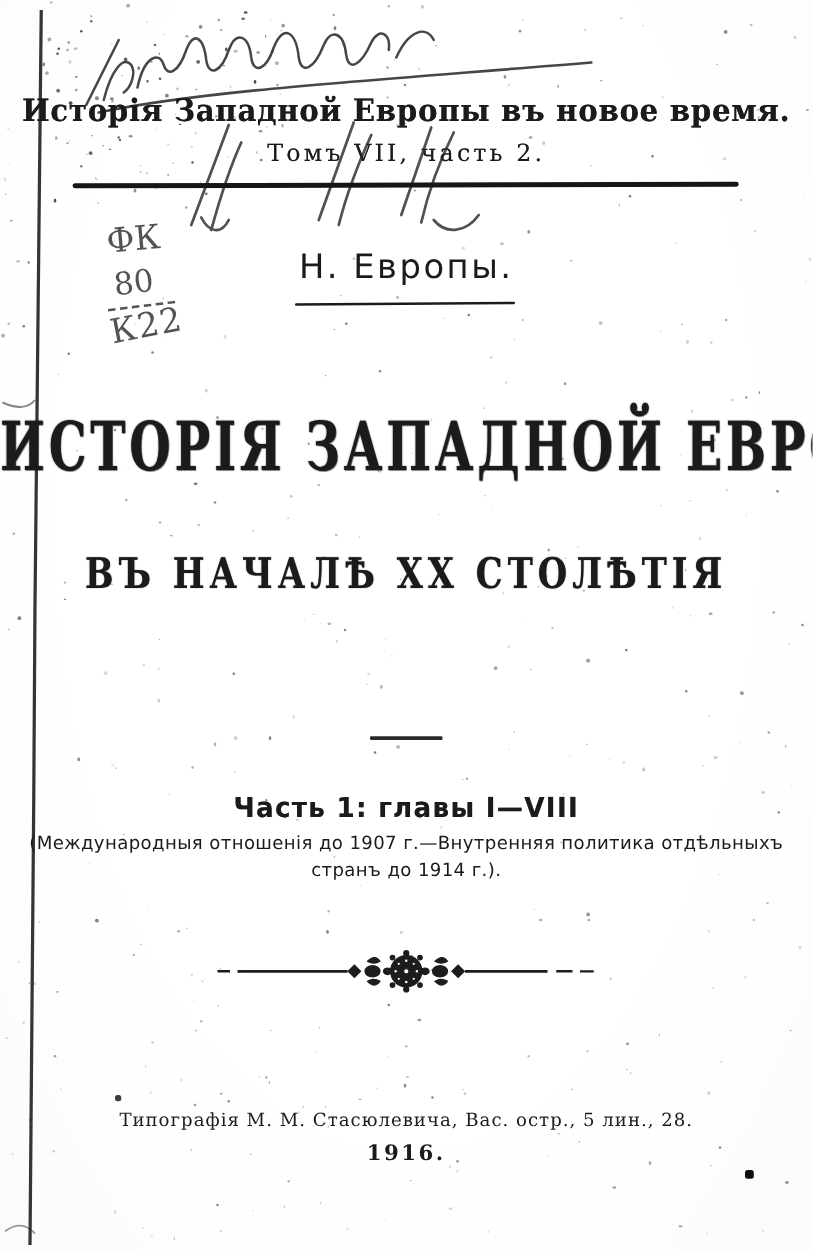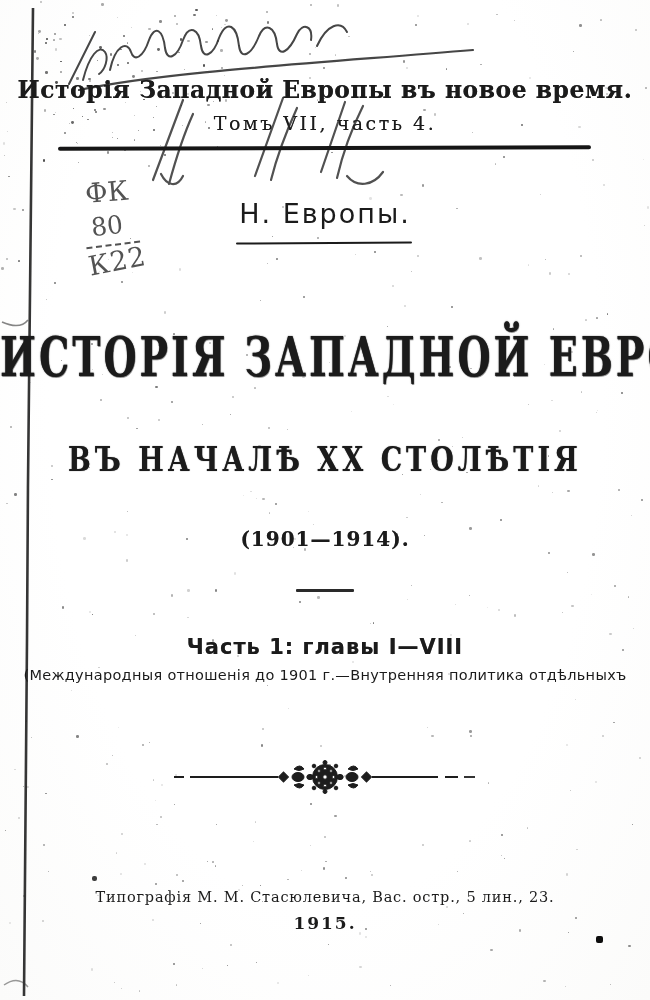--- a/index.html
+++ b/index.html
@@ -573,21 +573,21 @@
       <path d="M14 78 L 40 26"></path>
       <path d="M28 74 C 34 50, 44 38, 50 46 C 54 52, 50 64, 44 68"></path>
       <path d="M55 64 C 60 40, 72 34, 76 46 C 79 56, 88 52, 94 34 C 100 18, 108 24, 110 42 C 112 56, 122 52, 128 34 C 134 18, 144 22, 146 40 C 148 54, 158 50, 164 32 C 172 12, 182 20, 184 40 C 186 54, 196 50, 204 30 C 210 16, 220 20, 222 38 C 224 52, 234 46, 242 28 C 248 16, 258 20, 256 34"></path>
       <path d="M262 40 C 272 18, 286 14, 292 26"></path>
       <path d="M24 84 C 110 66, 250 58, 418 44" stroke-width="2.2"></path>
     </g>
   </svg>
 
   <div class="row series-title">Исторія Западной Европы въ новое время.</div>
 
-  <div class="row volume-line">Томъ VII, часть 4.</div>
+  <div class="row volume-line">Томъ VII, часть 2.</div>
 
   <svg class="strokes-svg" style="left:125px;top:92px" width="330" height="100" viewBox="0 0 330 100">
     <g stroke="#262626" stroke-width="2.2" fill="none" opacity="0.8" stroke-linecap="round">
       <path d="M28 88 L 58 8"></path>
       <path d="M44 92 C 50 70, 58 44, 68 22"></path>
       <path d="M36 82 C 42 94, 52 96, 58 84"></path>
       <path d="M130 84 L 158 6"></path>
       <path d="M146 88 C 152 64, 162 38, 172 16"></path>
       <path d="M196 80 L 220 10"></path>
       <path d="M212 86 C 218 60, 228 34, 238 14"></path>
@@ -603,26 +603,26 @@
     <span class="cn-rule"></span>
     <span class="cn3">К22</span>
   </div>
 
   <div class="row author-name">Н. Европы.</div>
   <div class="author-underline"></div>
 
   <div class="row main-title-1">ИСТОРІЯ ЗАПАДНОЙ ЕВРОПЫ</div>
   <div class="row main-title-2">ВЪ НАЧАЛѢ XX СТОЛѢТІЯ</div>
 
-  <div class="row date-range">(1901—1914).</div>
 
   <div class="short-rule"></div>
 
   <div class="row part-heading">Часть 1: главы I—VIII</div>
-  <div class="row scope-1">(Международныя отношенія до 1901 г.—Внутренняя политика отдѣльныхъ</div>
+  <div class="row scope-1">(Международныя отношенія до 1907 г.—Внутренняя политика отдѣльныхъ</div>
+  <div class="row scope-2">странъ до 1914 г.).</div>
 
   <div class="ornament-wrap">
     <svg width="310" height="40" viewBox="0 0 310 40">
       <g stroke="#1d1d1d" fill="#1d1d1d">
 
         <line x1="4" y1="20" x2="14" y2="20" stroke-width="2"></line>
         <line x1="20" y1="20" x2="108" y2="20" stroke-width="2.2"></line>
 
         <line x1="202" y1="20" x2="268" y2="20" stroke-width="2.2"></line>
         <line x1="275" y1="20" x2="288" y2="20" stroke-width="2"></line>
@@ -661,19 +661,19 @@
             <circle cx="144" cy="9" r="1.8"></circle>
             <circle cx="166" cy="9" r="1.8"></circle>
             <circle cx="144" cy="31" r="1.8"></circle>
             <circle cx="166" cy="31" r="1.8"></circle>
           </g>
         </g>
       </g>
     </svg>
   </div>
 
-  <div class="row imprint-printer">Типографія М. М. Стасюлевича, Вас. остр., 5 лин., 23.</div>
-  <div class="row imprint-year">1915.</div>
+  <div class="row imprint-printer">Типографія М. М. Стасюлевича, Вас. остр., 5 лин., 28.</div>
+  <div class="row imprint-year">1916.</div>
 
   <div class="blob" style="left:596px;top:936px;width:7px;height:7px;"></div>
   <div class="blob" style="left:92px;top:876px;width:5px;height:5px;opacity:.8;"></div>
 
 </div>
 
 </body></html>

